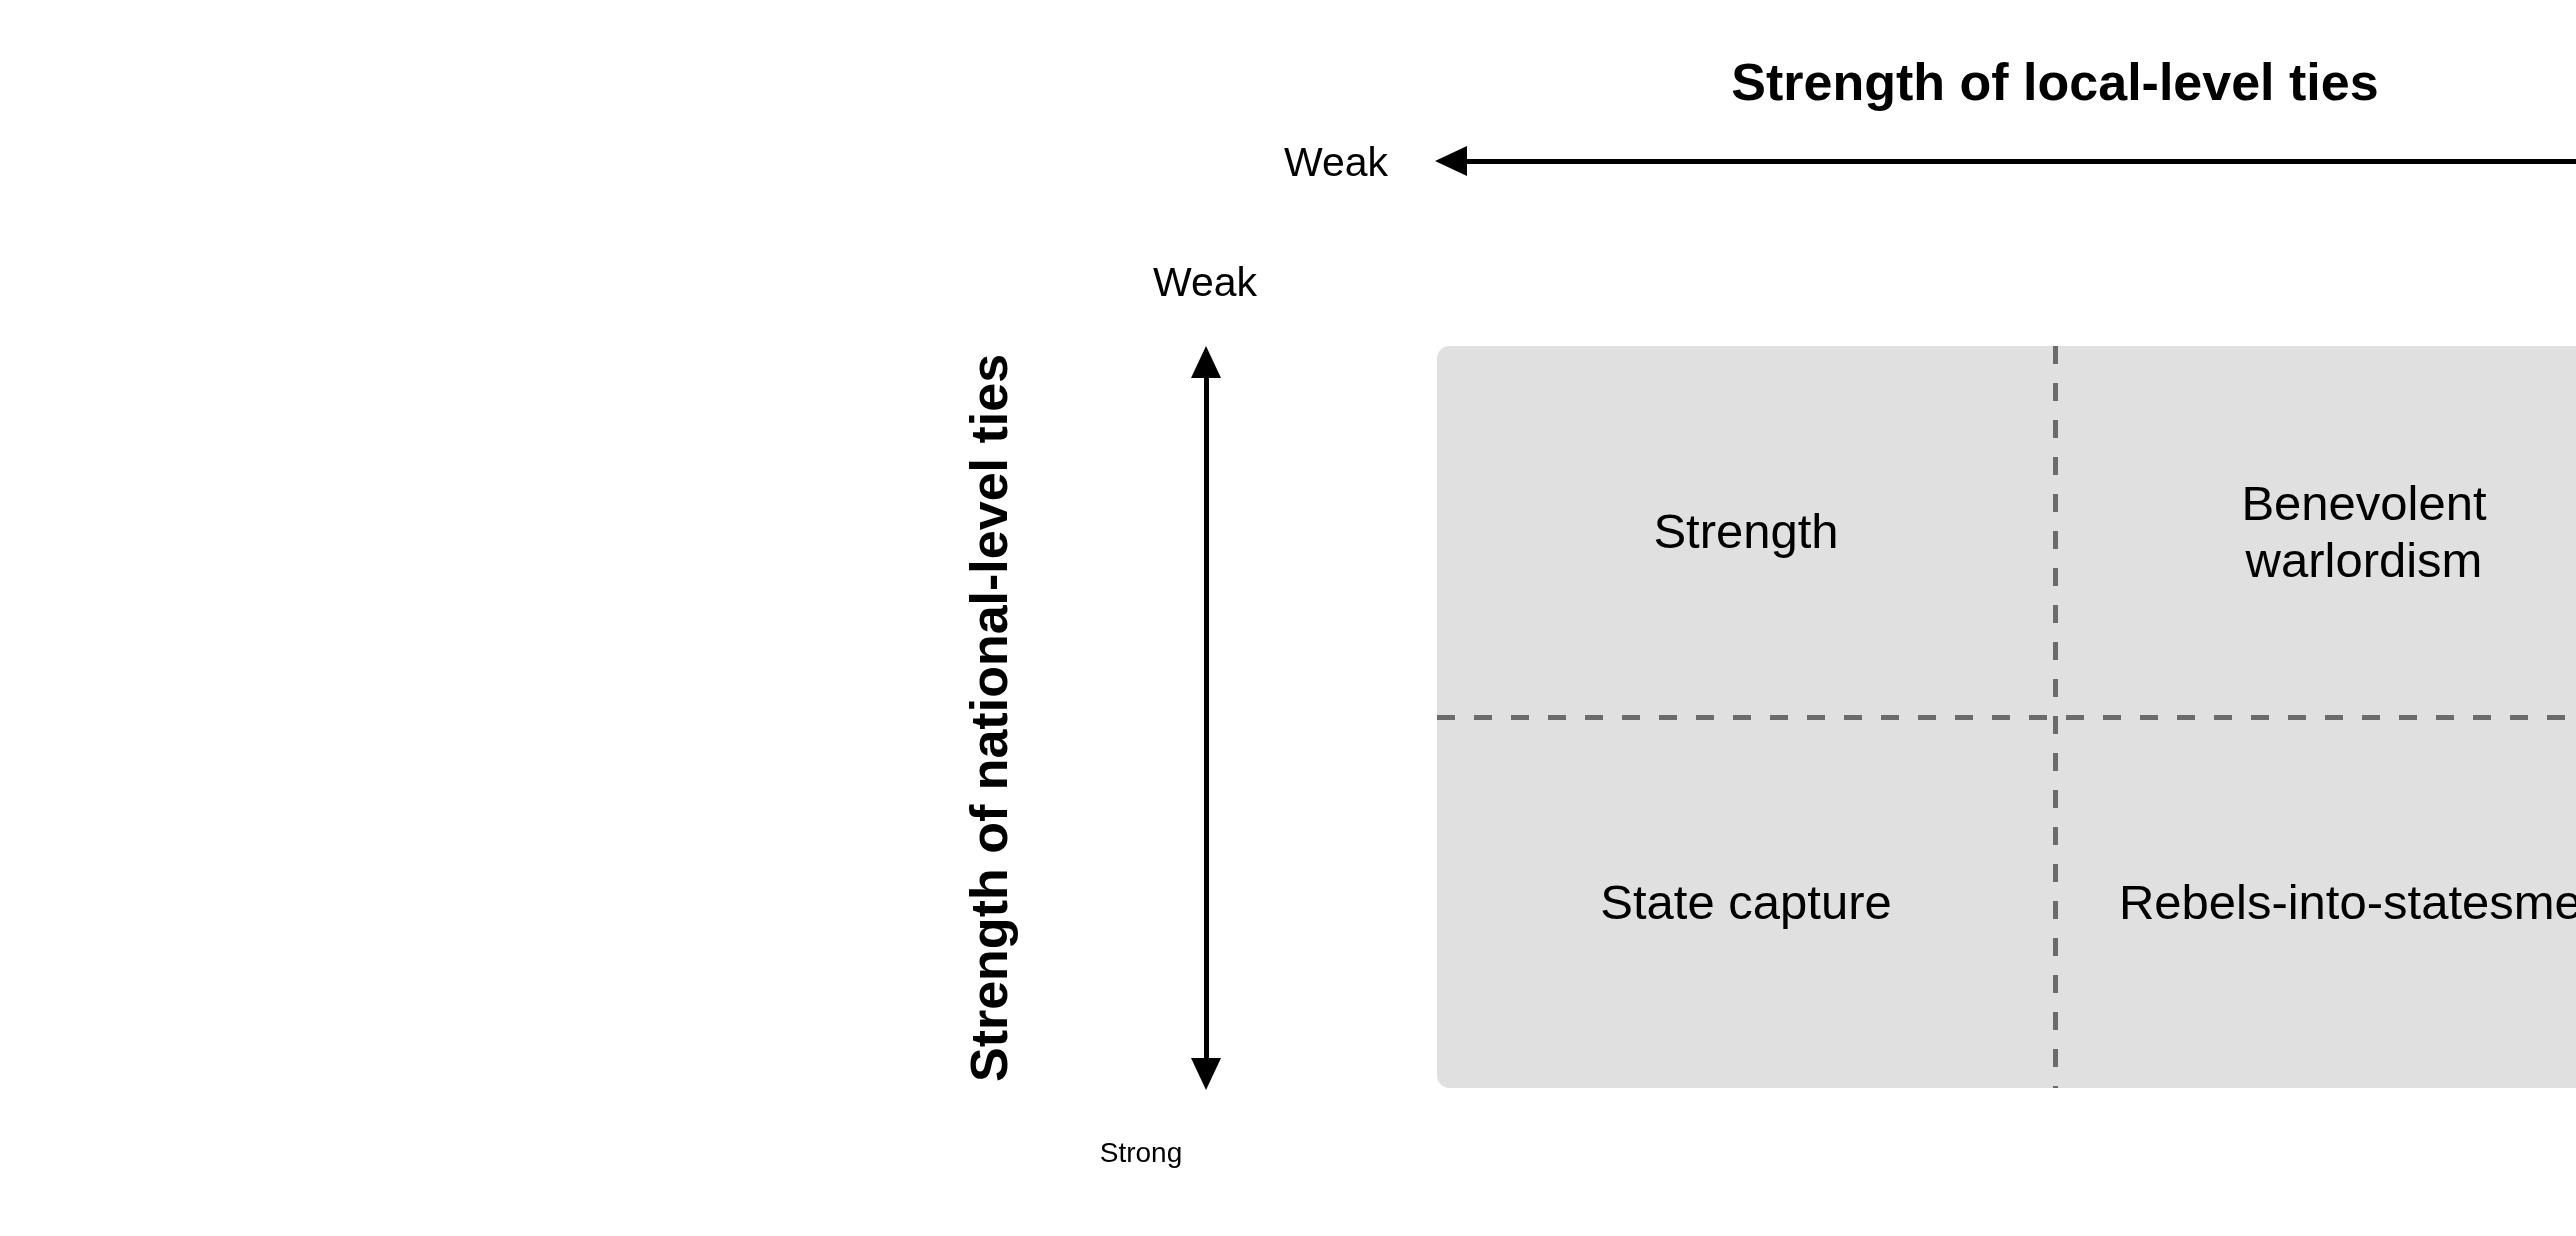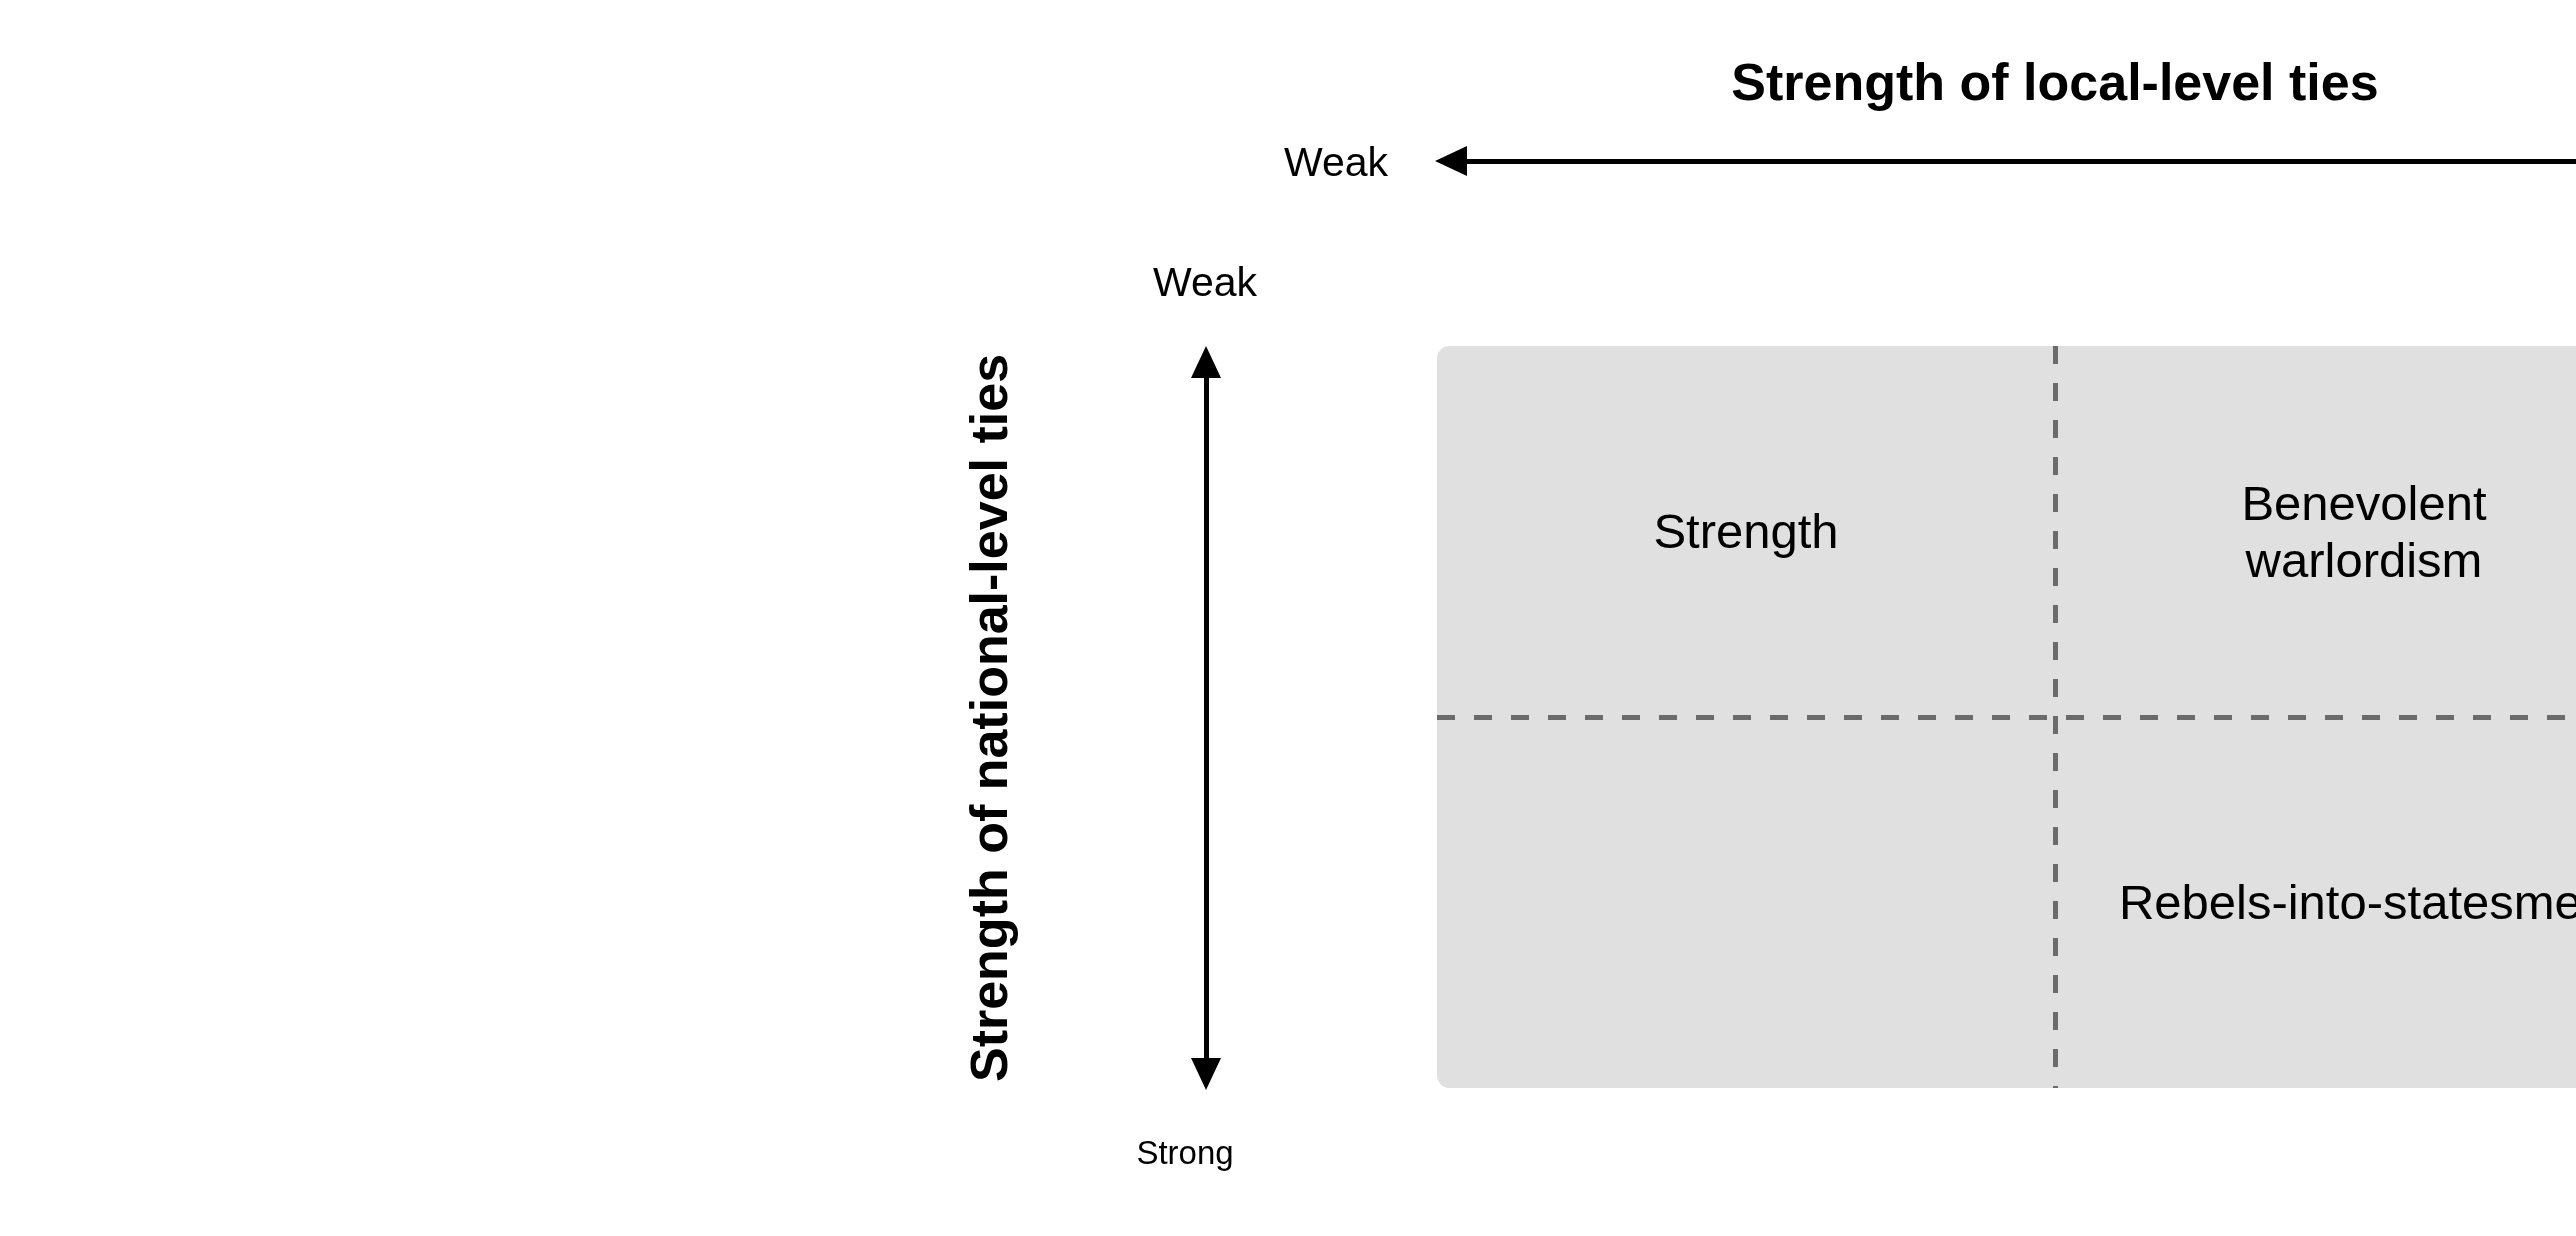--- a/index.html
+++ b/index.html
@@ -47,23 +47,23 @@
     transform:translate(-50%,-50%) rotate(-90deg);
     transform-origin:center;
     font-size:52px;font-weight:bold;white-space:nowrap;
   }
   .v-axis-min{
     position:absolute;left:1102px;top:258px;width:206px;height:49px;
     display:flex;align-items:center;justify-content:center;
     font-size:41px;white-space:nowrap;
   }
   .v-axis-max{
-    position:absolute;left:1082px;top:1128px;width:206px;height:49px;
+    position:absolute;left:1038px;top:1128px;width:206px;height:49px;
     display:flex;align-items:center;justify-content:center;
-    font-size:33px;white-space:nowrap;
+    font-size:28px;white-space:nowrap;
   }
   .v-shaft{
     position:absolute;left:1204px;top:374px;width:4.6px;height:688px;
     background:var(--arrow);
   }
   .ah-up{
     left:1191px;top:346px;
     border-left:15px solid transparent;border-right:15px solid transparent;
     border-bottom:32px solid var(--arrow);
   }
@@ -125,19 +125,22 @@
   <div class="matrix">
     <div class="divider-v"></div>
     <div class="divider-h"></div>
 
     <div class="quadrant q-tl">
       <span class="q-label">Strength</span>
     </div>
     <div class="quadrant q-tr">
       <span class="q-label">Benevolent warlordism</span>
     </div>
+    <div class="quadrant q-bl">
+      <span class="q-label">State capture</span>
+    </div>
     <div class="quadrant q-br">
       <span class="q-label">Rebels-into-statesmen</span>
     </div>
   </div>
 
 </div>
 
 
 </body></html>

